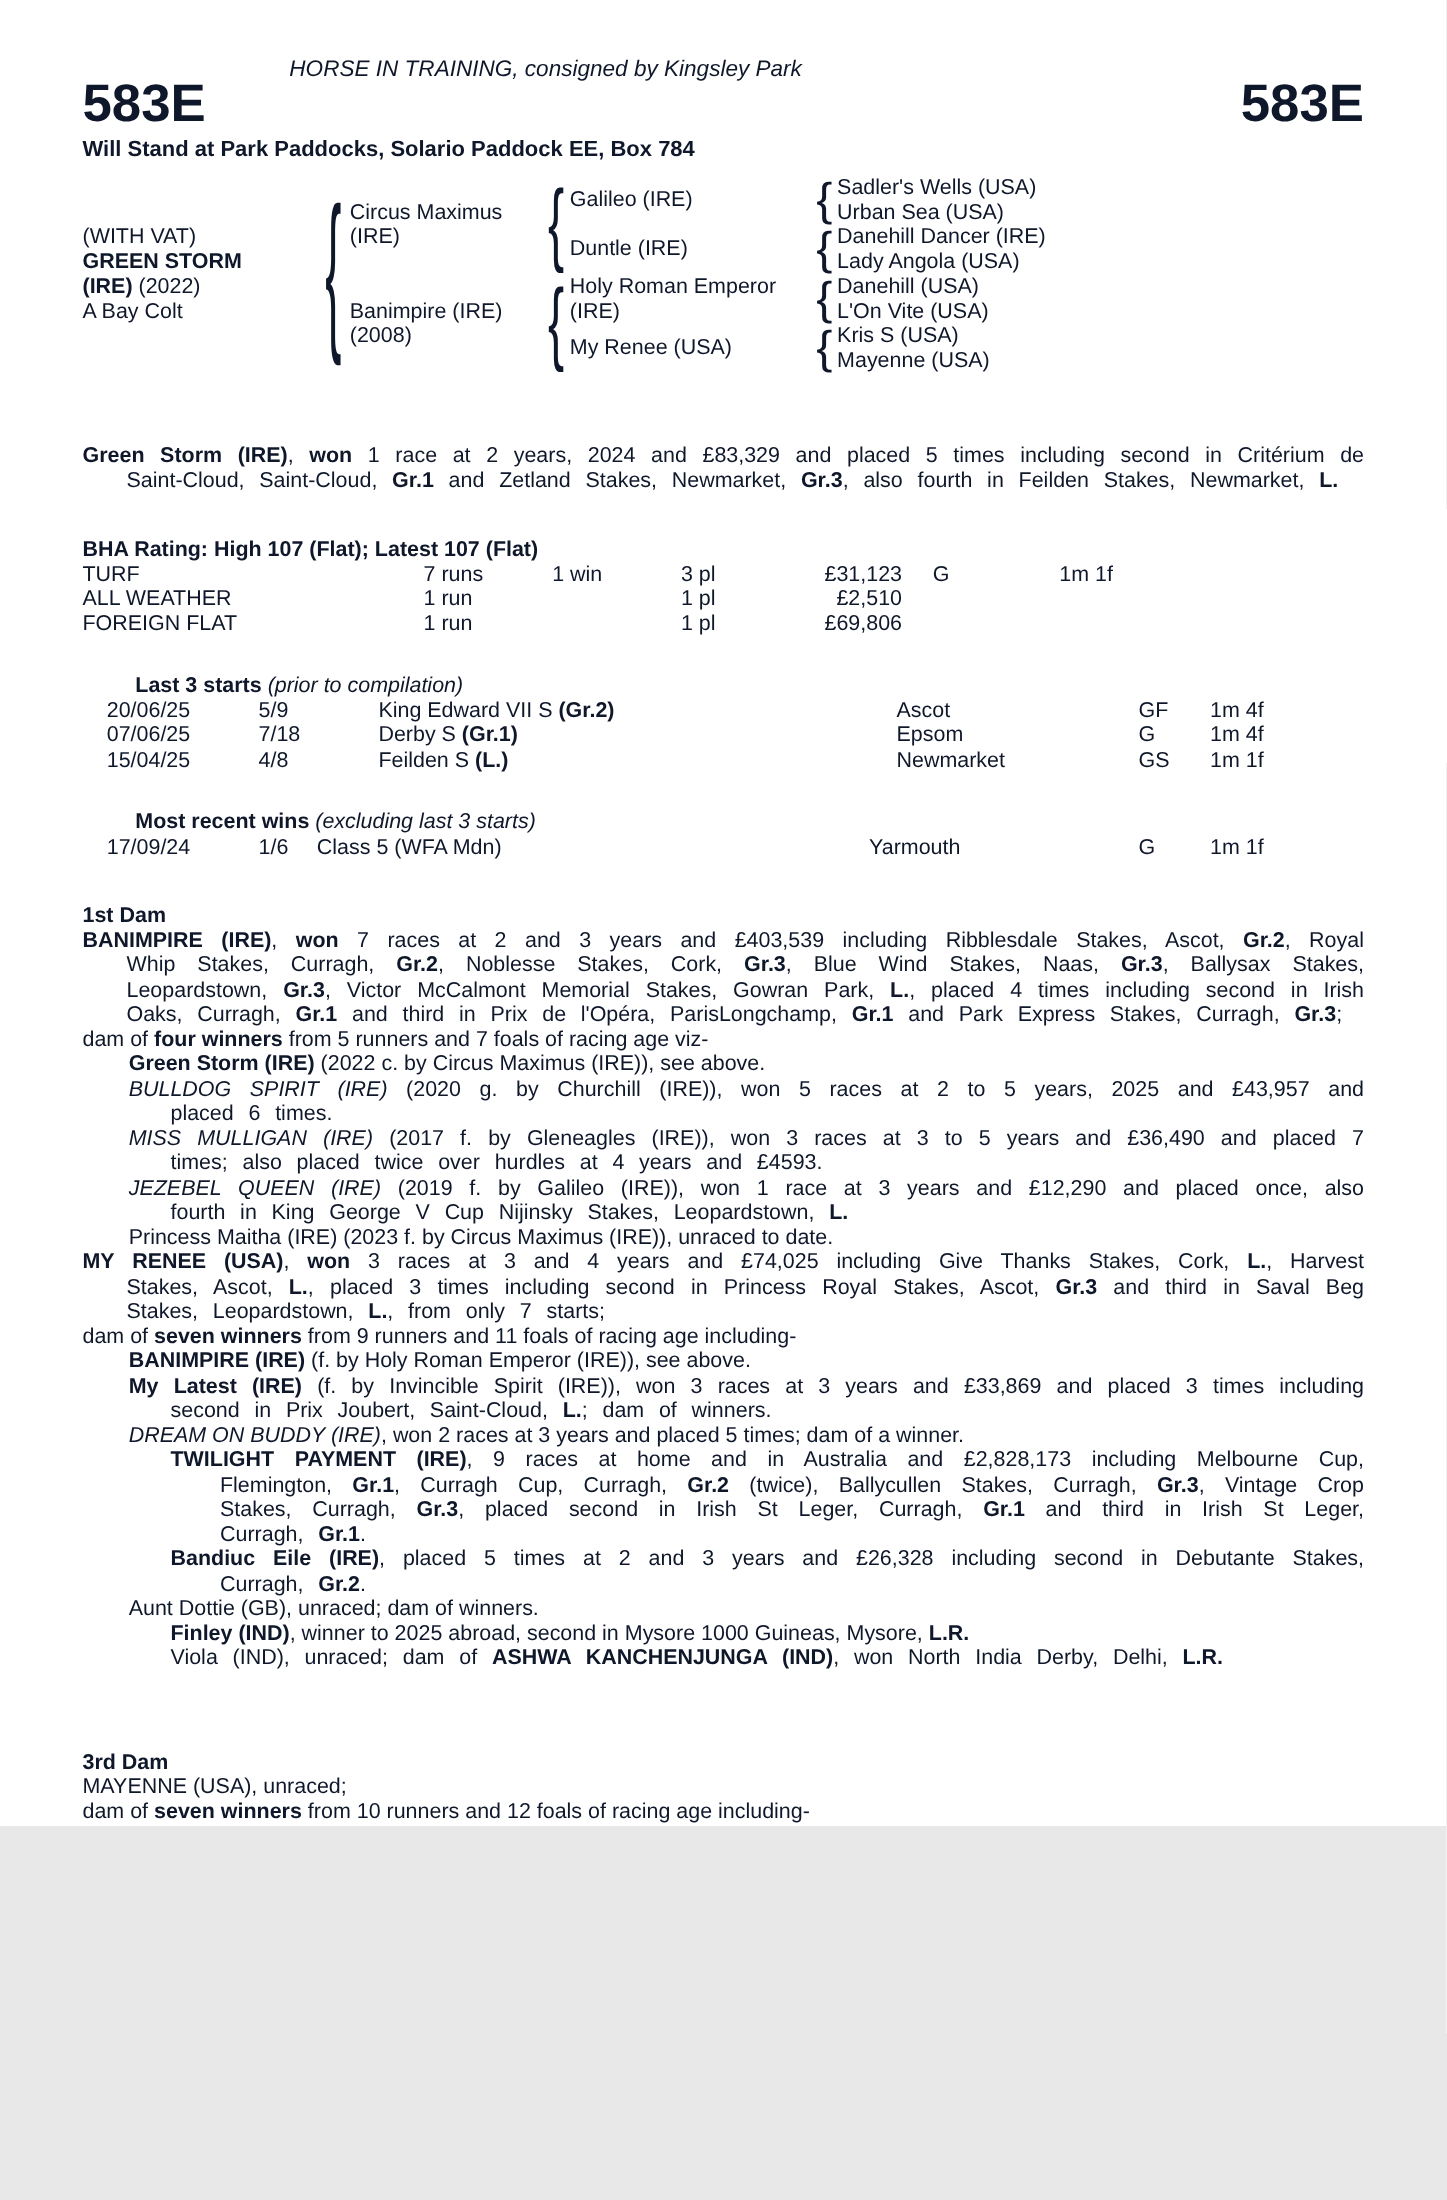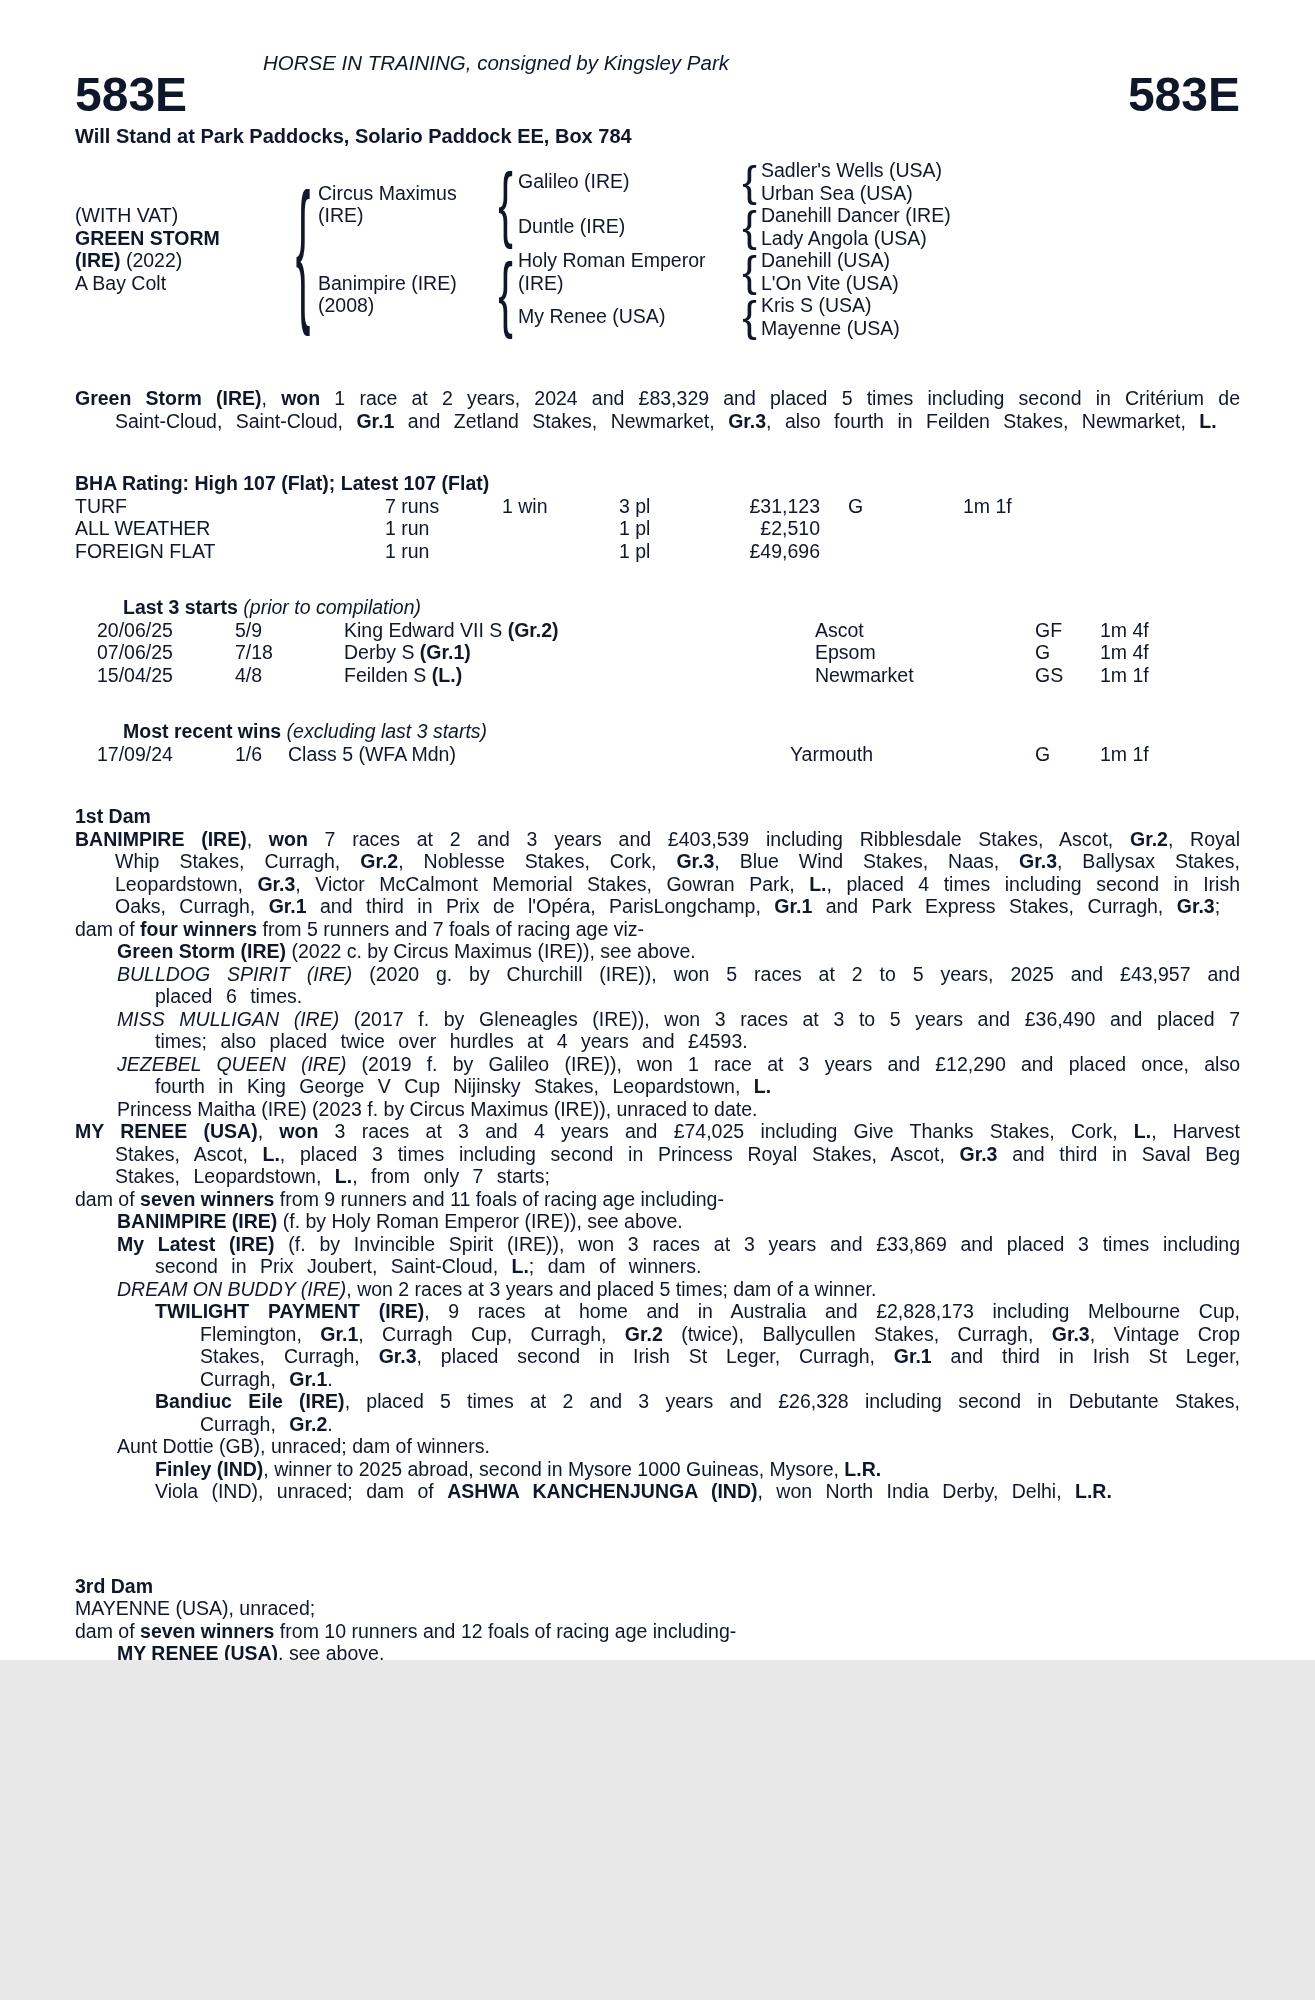--- a/index.html
+++ b/index.html
@@ -22,21 +22,21 @@
     grid-template-rows:repeat(4,45px);margin-top:12px;}
   .cell{align-self:center;}
   .c1{grid-column:1}.c2{grid-column:2}.c3{grid-column:3}.c4{grid-column:4}
   .c5{grid-column:5}.c6{grid-column:6}.c7{grid-column:7}
   .r1{grid-row:1}.r2{grid-row:2}.r3{grid-row:3}.r4{grid-row:4}
   .span12{grid-row:1/3}.span34{grid-row:3/5}.spanAll{grid-row:1/5}
   .brace{display:flex;align-items:center;justify-content:center;overflow:visible;}
   .brace>span{font-size:44px;line-height:1;transform:scaleY(var(--sy,1));display:block;}
   .g4>div{line-height:22.5px;white-space:nowrap;}
   
-  .race-para{margin-top:48px;}
+  .race-para{margin-top:64px;}
   .para{padding-left:40px;text-indent:-40px;}
   .j{text-align:justify;word-spacing:8px;}
   .bha-head{font-weight:bold;margin-top:40px;}
   .stats-row{display:grid;grid-template-columns:310px 117px 117px 75px 126px 143px 1fr;}
   .st-money{text-align:right;}
   .st-going{padding-left:28px;}
   .sec-head{margin-top:34px;}
   .hb{font-weight:bold;margin-left:48px;}
   .hi{font-style:italic;}
   .race-row{display:grid;grid-template-columns:160px 89px 491px 220px 65px 1fr;}
@@ -140,21 +140,21 @@
       <div>1 pl</div>
       <div class="st-money">£2,510</div>
       <div class="st-going"></div>
       <div></div>
     </div>
     <div class="stats-row">
       <div>FOREIGN FLAT</div>
       <div>1 run</div>
       <div></div>
       <div>1 pl</div>
-      <div class="st-money">£49,696</div>
+      <div class="st-money">£69,806</div>
       <div class="st-going"></div>
       <div></div>
     </div>
   </div>
 
   <div class="sec-head">
     <span class="hb">Last 3 starts</span><span class="hi"> (prior to compilation)</span>
   </div>
   <div class="races">
     <div class="race-row">

